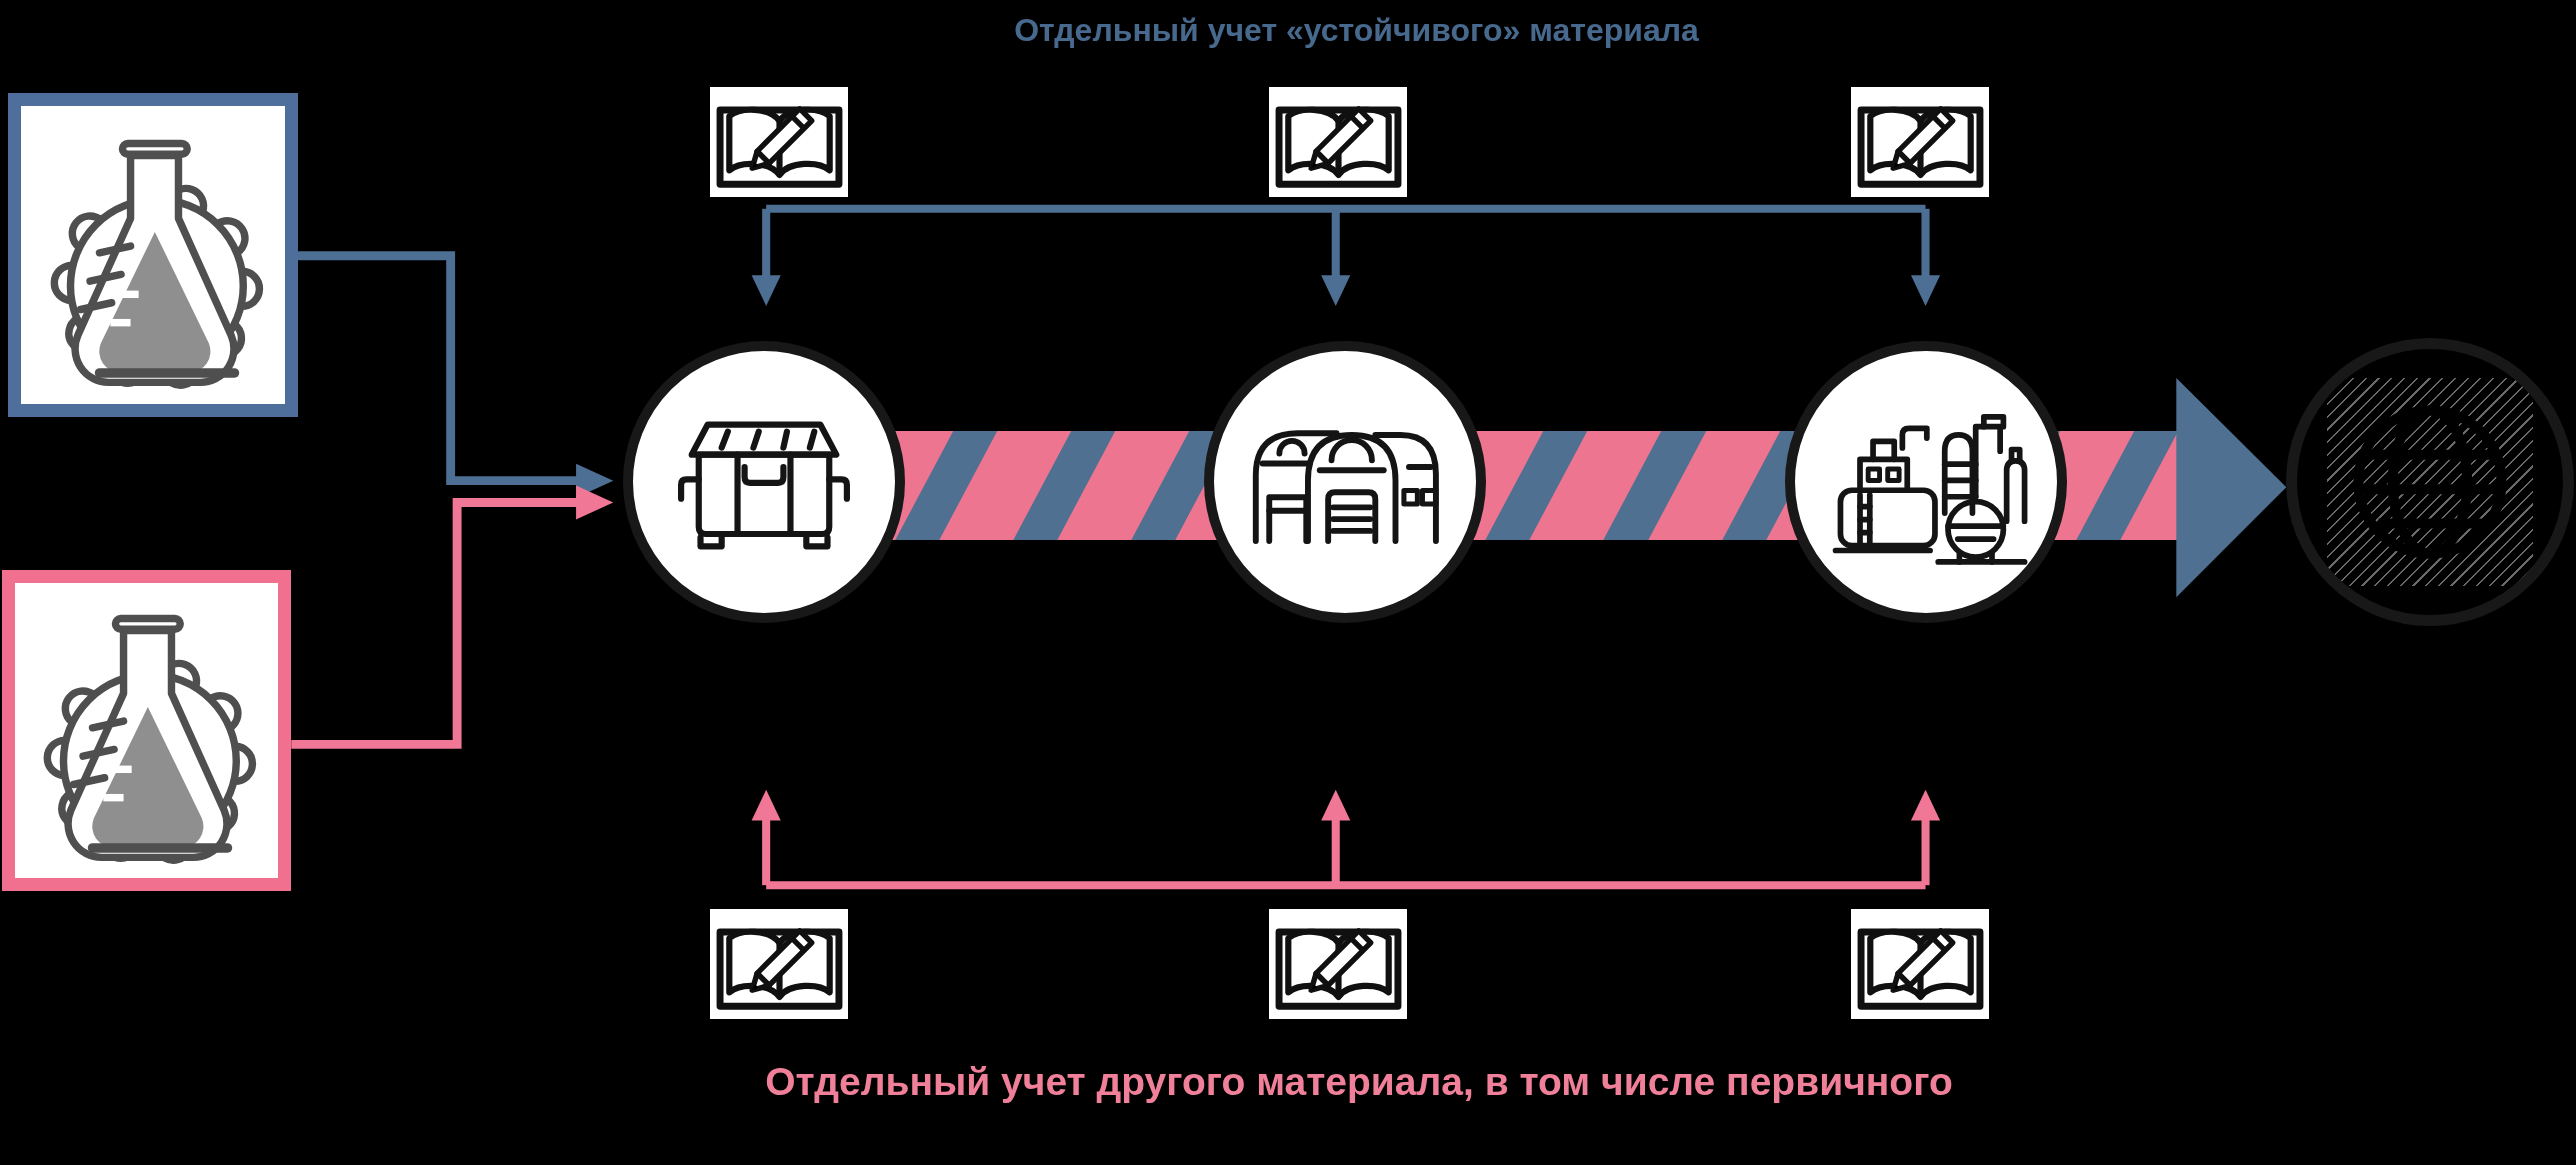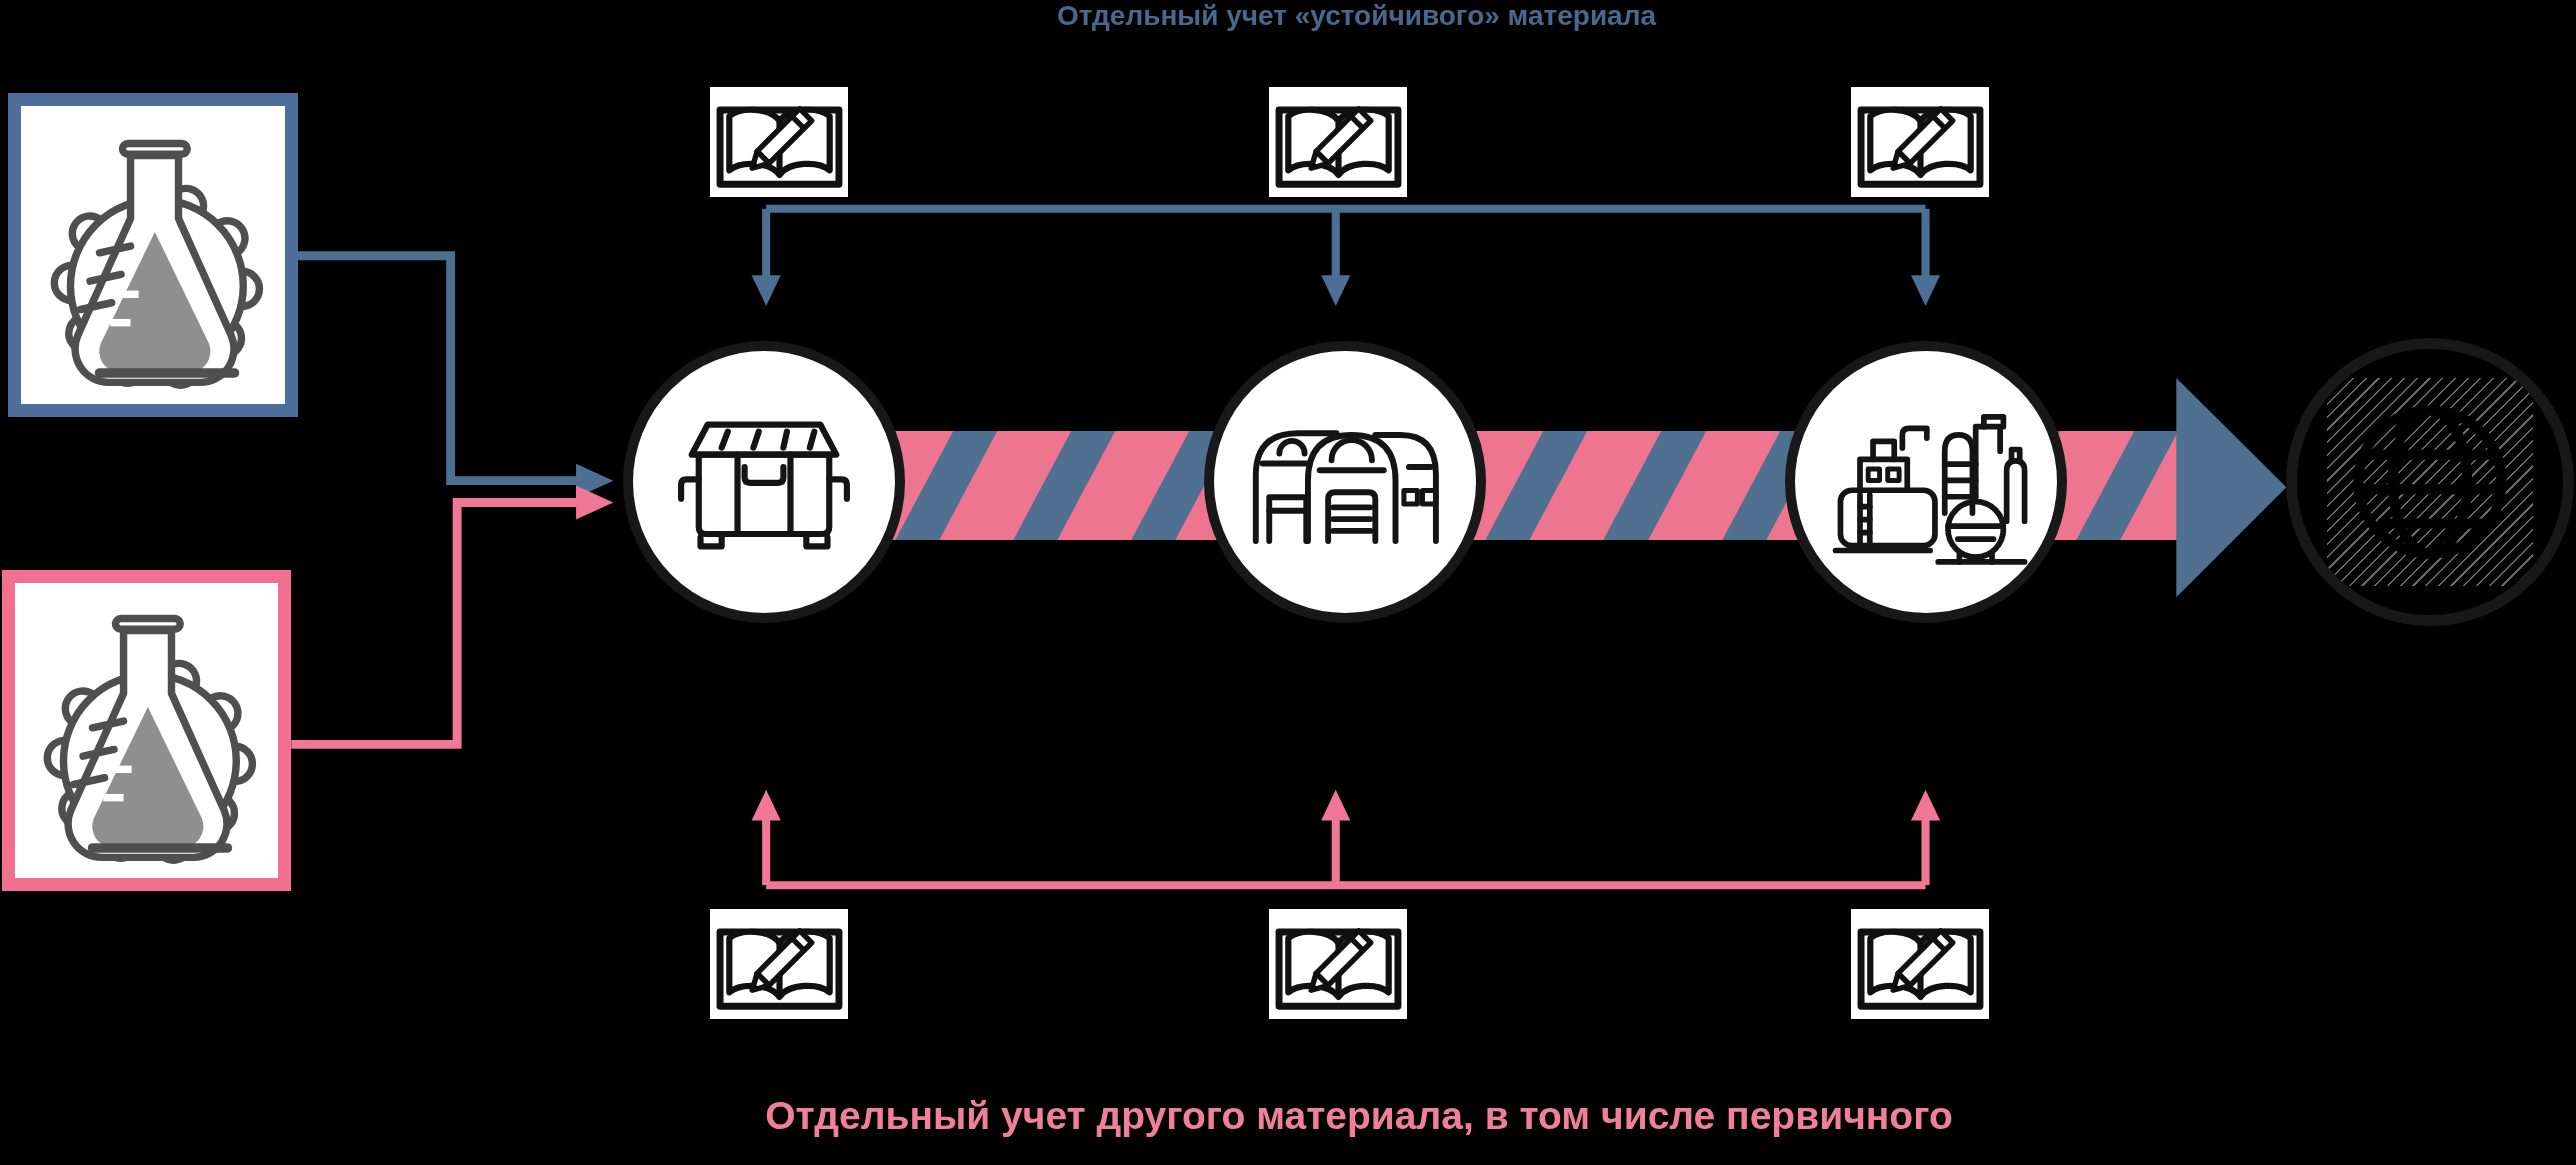--- a/index.html
+++ b/index.html
@@ -1,20 +1,20 @@
 <!DOCTYPE html>
 <html style="--background: #000000; --blue-title: #47698e; --blue-line: #4d6f94; --blue-box: #4e6e9b; --blue-band: #4f7090; --pink-title: #f07f99; --pink-line: #f07795; --pink-box: #f2708f; --pink-band: #ee7590; --circle-border: #181818; --ink: #141414; --icon-gray: #4f4f4f; --liquid-gray: #8f8f8f; --hatch: #6a6a6a;font-size:13px"><head>
 <meta charset="utf-8">
 <style>
   html,body{margin:0;padding:0;background:#000;}
   .canvas{position:relative;width:2576px;height:1166px;background:var(--background,#000);overflow:hidden;
           font-family:"Liberation Sans",sans-serif;}
   .title{position:absolute;font-weight:bold;text-align:center;letter-spacing:0;}
-  .title.top{left:871px;top:0;width:971px;font-size:28px;color:var(--blue-title);}
-  .title.bottom{left:752px;top:1060px;width:1214px;font-size:39px;color:var(--pink-title);margin-top:34px;}
+  .title.top{left:871px;top:12px;width:971px;font-size:32px;color:var(--blue-title);}
+  .title.bottom{left:752px;top:1060px;width:1214px;font-size:39px;color:var(--pink-title);}
   .source-box{position:absolute;background:#fff;box-sizing:border-box;display:flex;align-items:center;justify-content:center;}
   .source-box.blue{left:8px;top:93px;width:290px;height:324px;border:13px solid var(--blue-box);}
   .source-box.pink{left:2.4px;top:570px;width:289px;height:321px;border:13px solid var(--pink-box);}
   .band{position:absolute;left:764px;top:431px;width:1413px;height:109px;background:var(--blue-band);overflow:hidden;z-index:1;}
   .stripe{position:absolute;top:-16px;width:74px;height:142px;border-radius:11.3px;background:var(--pink-band);transform:skewX(-28deg);}
   .overlay-svg{position:absolute;left:0;top:0;z-index:2;}
   .stage-circle{position:absolute;top:341px;width:282px;height:282px;border-radius:50%;background:#fff;
                 border:10.5px solid var(--circle-border);box-sizing:border-box;display:flex;align-items:center;justify-content:center;z-index:3;}
   .stage-circle.c1{left:623px;} .stage-circle.c2{left:1204px;} .stage-circle.c3{left:1785px;}
   .dest-circle{position:absolute;left:2286px;top:338px;width:288px;height:288px;border-radius:50%;background:#000;

